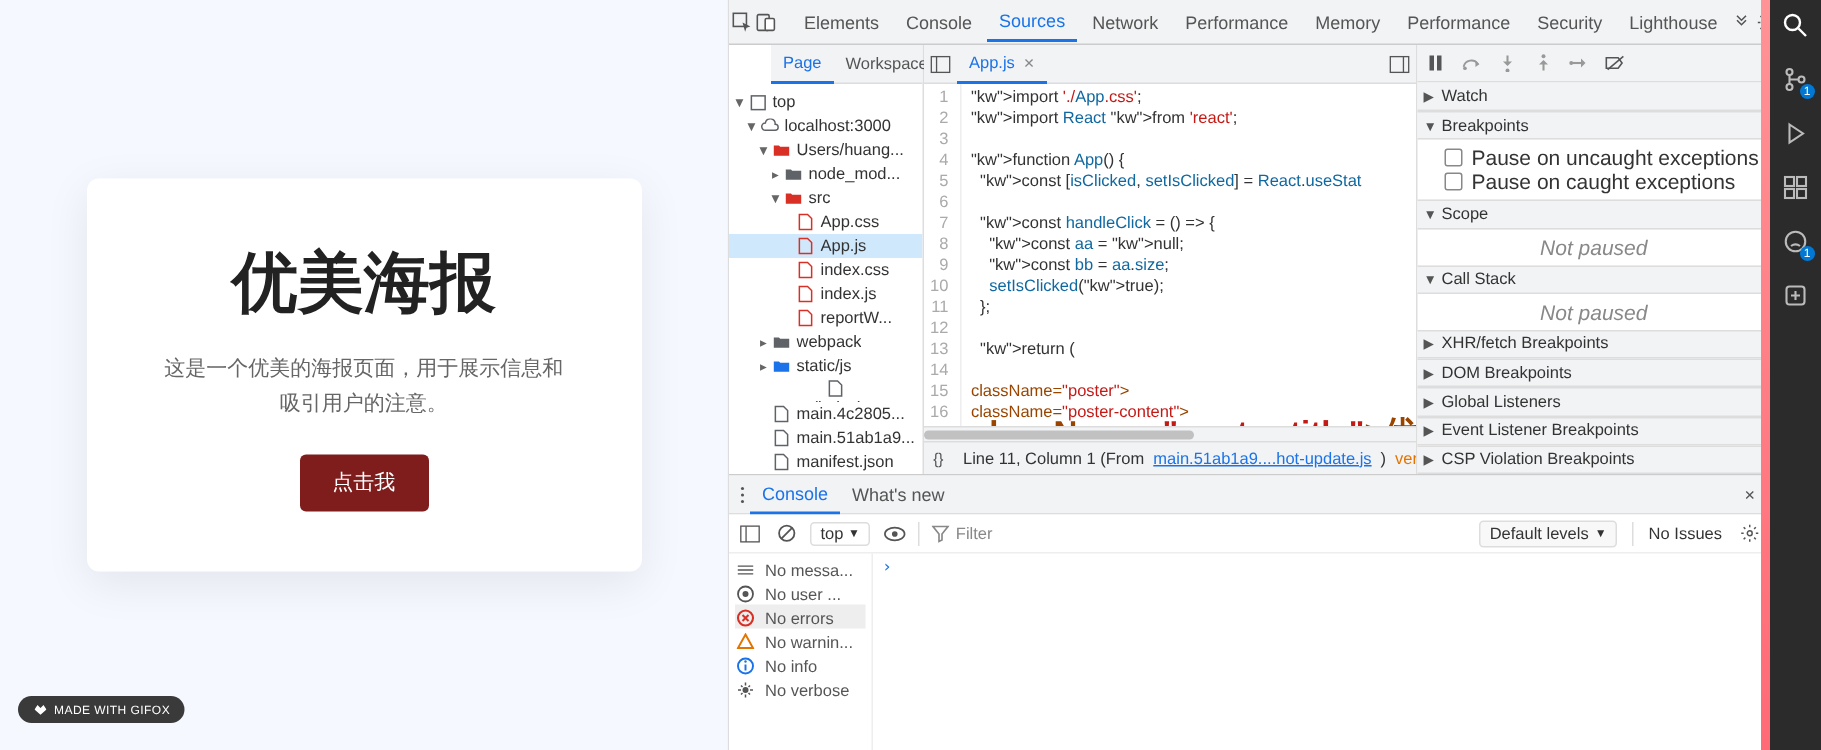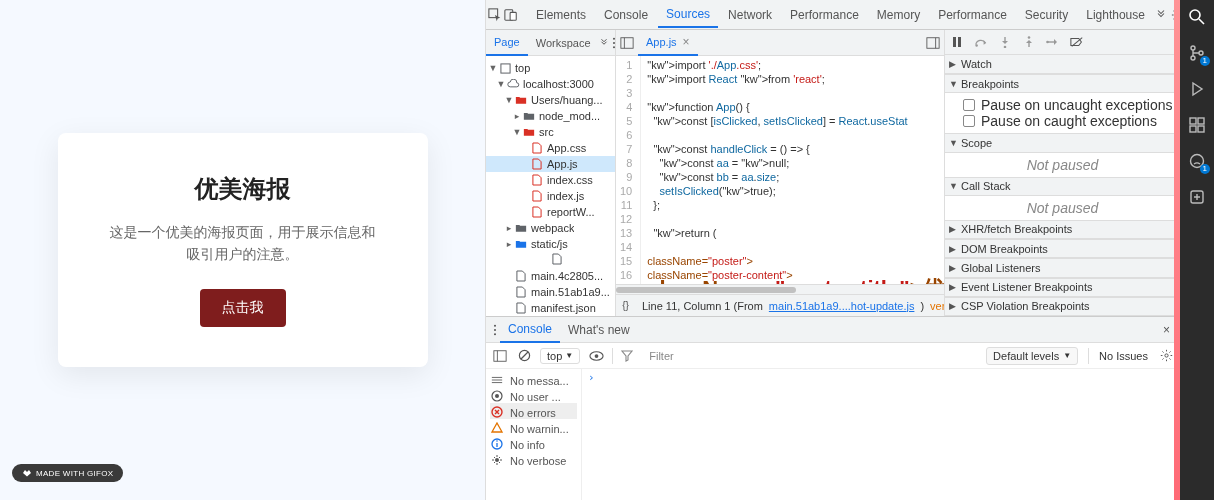--- a/index.html
+++ b/index.html
@@ -1,21 +1,21 @@
 <!DOCTYPE html>
 <html><head>
   <meta charset="utf-8">
   <style>
     * { margin: 0; padding: 0; box-sizing: border-box; font-family: -apple-system, BlinkMacSystemFont, "Segoe UI", Helvetica, Arial, sans-serif; }
     body { display: flex; width: 1214px; height: 500px; overflow: hidden; background: #fff; font-size: 12px; color: #333; }
     
     
     .preview-panel { width: 485px; height: 500px; background: #f5f9ff; display: flex; align-items: center; justify-content: center; position: relative; }
     .poster-card { background: #fff; border-radius: 8px; box-shadow: 0 8px 30px rgba(0,0,0,0.08); padding: 40px 50px; text-align: center; width: 370px; }
-    .poster-title { font-size: 24px; font-weight: 700; margin-bottom: 16px; color: #222; }
+    .poster-title { font-size: 44px; font-weight: 700; margin-bottom: 16px; color: #222; }
     .poster-desc { font-size: 14px; color: #666; margin-bottom: 24px; line-height: 1.6; }
     .poster-btn { background: #7f1d1d; color: #fff; border: none; border-radius: 4px; padding: 10px 22px; font-size: 14px; cursor: pointer; }
     .badge-gifox { position: absolute; bottom: 18px; left: 12px; background: #3a3a3a; color: #fff; font-size: 8px; padding: 4px 10px; border-radius: 11px; display: flex; align-items: center; gap: 4px; letter-spacing: .3px;}
     .badge-gifox::before { content: ""; width: 10px; height: 10px; border-radius: 50%; background: #fff; mask: none; display:inline-block; clip-path: polygon(50% 85%, 90% 50%, 70% 20%, 50% 40%, 30% 20%, 10% 50%); }
 
     
     .devtools { flex: 1; display: flex; flex-direction: column; border-left: 1px solid #ddd; background: #fff; min-width: 0; }
     
     
     .dt-tabs { display: flex; align-items: center; height: 30px; border-bottom: 1px solid #ccc; padding: 0 2px; gap: 2px; background: #f1f3f4; }
@@ -23,21 +23,21 @@
     .dt-tabs .sep { width: 1px; height: 16px; background: #ccc; margin: 0 3px; }
     .dt-tab { padding: 0 8px; height: 26px; display:flex; align-items:center; font-size: 12px; color: #555; cursor: pointer; white-space: nowrap; }
     .dt-tab.active { color: #1a73e8; border-bottom: 2px solid #1a73e8; height: 26px; }
     .dt-tabs-right { margin-left: auto; display: flex; align-items: center; gap: 4px; padding-right: 4px; }
 
     
     .dt-body { display: flex; flex: 1; min-height: 0; }
 
     
     .nav-col { width: 130px; min-width:130px; border-right: 1px solid #ddd; display: flex; flex-direction: column; }
-    .nav-head { display: flex; align-items: center; height: 26px; border-bottom: 1px solid #ddd; background: #f1f3f4; }
+    .nav-head { display: flex; align-items: center; height: 26px; border-bottom: 1px solid #ddd; background: #f1f3f4; margin-left: 28px; }
     .nav-head .tab { padding: 0 8px; height: 26px; display:flex; align-items:center; font-size:11px; color:#555; cursor:pointer; }
     .nav-head .tab.active { color: #1a73e8; border-bottom: 2px solid #1a73e8; }
     .nav-tree { flex: 1; overflow: hidden; padding: 4px 0; font-size: 11px; }
     .tree-row { display: flex; align-items: center; height: 16px; padding-right: 2px; cursor: pointer; white-space: nowrap; overflow: hidden; text-overflow: ellipsis; }
     .tree-row .arrow { width: 10px; text-align: center; color: #666; font-size: 9px; }
     .tree-row .ficon { width: 14px; height: 14px; display:flex; align-items:center; justify-content:center; margin-right: 3px; flex-shrink:0;}
     .tree-row .label { overflow: hidden; text-overflow: ellipsis; }
     .tree-row.selected { background: #cfe8fc; }
 
     
@@ -74,21 +74,21 @@
 
     
     .drawer { height: 184px; border-top: 1px solid #ccc; display:flex; flex-direction:column;}
     .drawer-head { height: 26px; display:flex; align-items:center; border-bottom:1px solid #ddd; background:#f1f3f4; padding:0 4px;}
     .drawer-head .tab { padding:0 8px; height:26px; display:flex; align-items:center; font-size:12px; cursor:pointer; color:#555;}
     .drawer-head .tab.active { color:#1a73e8; border-bottom:2px solid #1a73e8;}
     .drawer-head .close { margin-left:auto; cursor:pointer; color:#555; padding:0 6px;}
     .drawer-toolbar { height:26px; border-bottom:1px solid #eee; display:flex; align-items:center; padding:0 6px; gap:8px; font-size:11px; background:#fff;}
     .drawer-toolbar .iconb{width:16px; height:16px; display:flex;align-items:center;justify-content:center;color:#555;cursor:pointer;}
     .drawer-toolbar .topsel{display:flex;align-items:center;gap:3px; border:1px solid #ddd; border-radius:3px; padding:1px 6px; cursor:pointer;}
-    .drawer-toolbar .filter{display:flex;align-items:center;gap:16px;color:#888;justify-content:flex-end;}
+    .drawer-toolbar .filter{display:flex;align-items:center;gap:4px;color:#888;justify-content:flex-end;}
     .drawer-toolbar .right{margin-left:auto; display:flex; align-items:center; gap:10px;}
     .levelsel{border:1px solid #ddd; padding:2px 6px; border-radius:3px; background:#f8f8f8; display:flex; align-items:center; gap:4px; cursor:pointer;}
     .drawer-body{flex:1; display:flex;}
     .msg-sidebar{width:96px; border-right:1px solid #eee; padding:2px 4px;}
     .msg-row{display:flex; align-items:flex-end; gap:6px; height:16px; font-size:11px; color:#555; white-space:nowrap; overflow:hidden;}
     .msg-row .micon{width:14px; height:14px; display:flex;align-items:center;justify-content:center;}
     .msg-row.sel{background:#eee;}
     .console-prompt{flex:1; padding:2px 6px; color:#1a73e8; font-family:Menlo,monospace; font-size:11px;}
 
     

